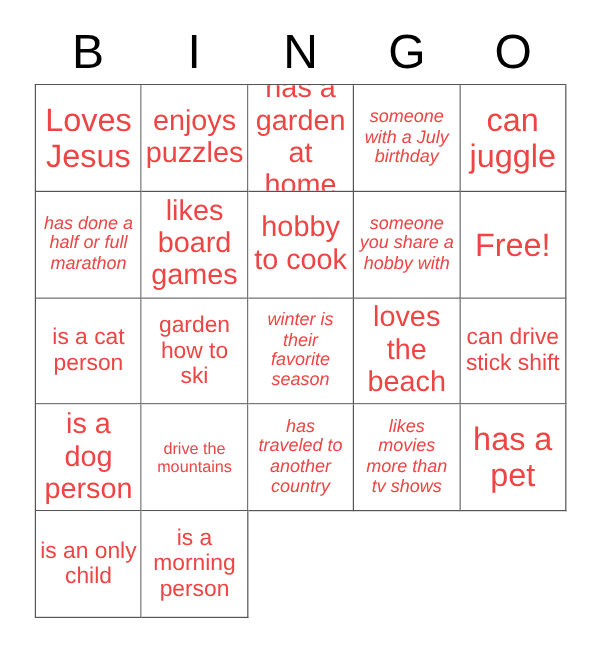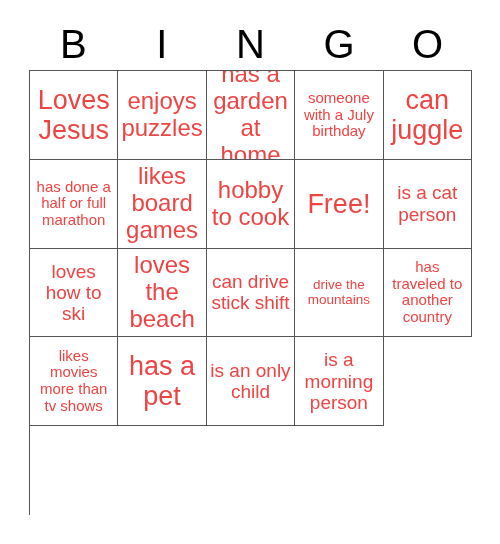--- a/index.html
+++ b/index.html
@@ -73,21 +73,21 @@
     display: block;
     width: 100%;
     line-height: 1.12;
     word-wrap: break-word;
     color: #ef4444;
   }
   
   .fs-xl  .cell-text { font-size: 27px; }
   .fs-lg  .cell-text { font-size: 24px; }
   .fs-md  .cell-text { font-size: 19px; }
-  .fs-sm  .cell-text { font-size: 15px; }
+  .fs-sm  .cell-text { font-size: 15px; font-style: italic; }
   .fs-xs  .cell-text { font-size: 13.5px; }
 </style>
 </head>
 <body>
 
 <div class="card">
 
   <div class="header-row">
     <div class="header-cell">
         <span>B</span>
@@ -127,35 +127,44 @@
     <div class="cell fs-sm">
         <span class="cell-text">has done a half or full marathon</span>
       </div>
     <div class="cell fs-lg">
         <span class="cell-text">likes board games</span>
       </div>
     <div class="cell fs-lg">
         <span class="cell-text">hobby to cook</span>
       </div>
 
+    <div class="cell fs-sm">
+        <span class="cell-text">someone you share a hobby with</span>
+      </div>
     <div class="cell fs-xl">
         <span class="cell-text">Free!</span>
       </div>
     <div class="cell fs-md">
         <span class="cell-text">is a cat person</span>
       </div>
     <div class="cell fs-md">
-        <span class="cell-text">loves how to ski</span>
+        <span class="cell-text">garden how to ski</span>
       </div>
 
+    <div class="cell fs-sm">
+        <span class="cell-text">winter is their favorite season</span>
+      </div>
     <div class="cell fs-lg">
         <span class="cell-text">loves the beach</span>
       </div>
     <div class="cell fs-md">
         <span class="cell-text">can drive stick shift</span>
+      </div>
+    <div class="cell fs-lg">
+        <span class="cell-text">is a dog person</span>
       </div>
     <div class="cell fs-xs">
         <span class="cell-text">drive the mountains</span>
       </div>
 
     <div class="cell fs-sm">
         <span class="cell-text">has traveled to another country</span>
       </div>
     <div class="cell fs-sm">
         <span class="cell-text">likes movies more than tv shows</span>

